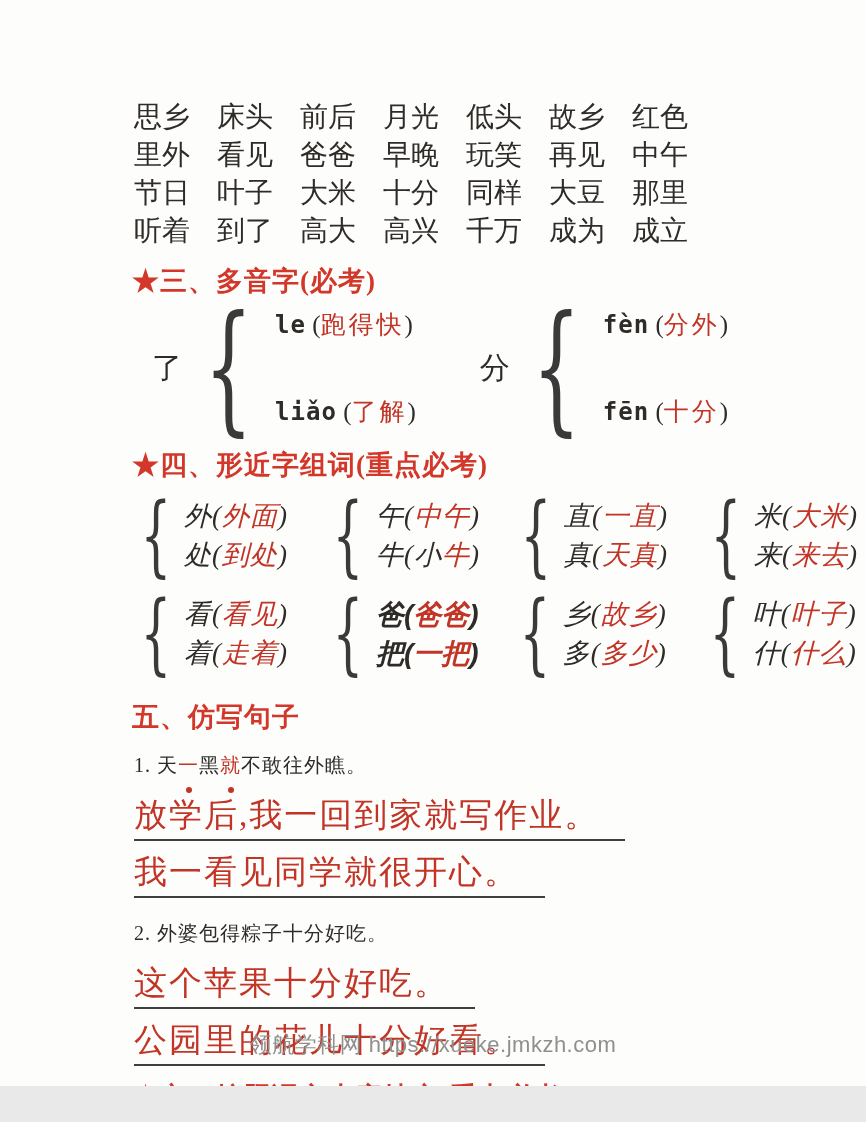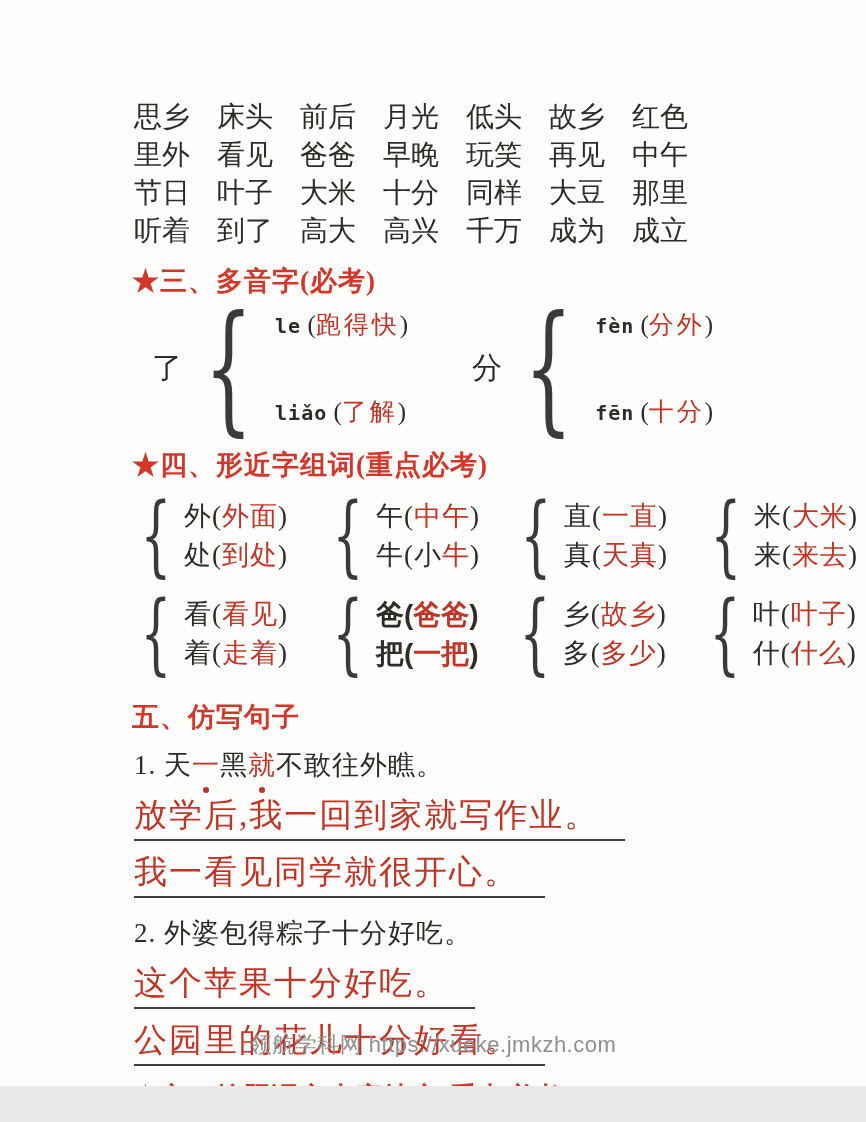--- a/index.html
+++ b/index.html
@@ -44,41 +44,41 @@
   .brace{
     display:inline-block;
     font-family:"DejaVu Serif", serif;
     font-weight:200;color:#3a3a3a;
     transform:scaleX(0.55);
     line-height:1;user-select:none;
   }
   .dy-brace{font-size:140px;}
   .dy-readings{display:flex;flex-direction:column;gap:54px;margin-left:2px;}
   .reading{font-size:25px;white-space:nowrap;}
-  .pinyin{font-family:"DejaVu Sans Mono", monospace;font-weight:bold;font-size:20px;letter-spacing:1px;}
+  .pinyin{font-family:"DejaVu Sans Mono", monospace;font-weight:bold;font-size:24px;letter-spacing:1px;}
   .paren{color:var(--ink);}
   .rword{color:var(--red);letter-spacing:3px;}
 
   
   .xjz-row{display:flex;margin:10px 0 0 -6px;}
   .xj-group{display:flex;align-items:center;}
   .xj-brace{font-size:88px;}
-  .xj-pairs{display:flex;flex-direction:column;gap:4px;margin-left:0px;}
+  .xj-pairs{display:flex;flex-direction:column;gap:4px;margin-left:0px;font-style:italic;}
   .pair{font-size:27px;line-height:35px;white-space:nowrap;letter-spacing:1px;}
   .pair .ans-red{color:var(--red);}
   .pair .ans-black{color:var(--ink);}
   .xj-group.print .pair{font-family:"Liberation Sans", sans-serif;font-weight:bold;font-size:28px;letter-spacing:0px;}
   .xj-group{margin-right:10px;}
   .xj-group:nth-child(2){margin-left:22px;}
   .xj-group:nth-child(3){margin-left:18px;}
   .xj-group:nth-child(4){margin-left:20px;}
 
   
   .sentence-block{margin-top:2px;}
-  .prompt{font-size:27px;line-height:42px;margin:10px 0 6px 0;letter-spacing:1px;}
+  .prompt{font-size:20px;line-height:42px;margin:10px 0 6px 0;letter-spacing:1px;}
   .part{position:relative;display:inline-block;}
   .part.red{color:var(--red);}
   .part.dot::after{
     content:"";position:absolute;left:50%;bottom:-7px;
     width:6px;height:6px;border-radius:50%;background:var(--red);
     transform:translateX(-50%);
   }
   .answer-row{margin:12px 0 14px 0;}
   .answer{
     display:inline-block;

